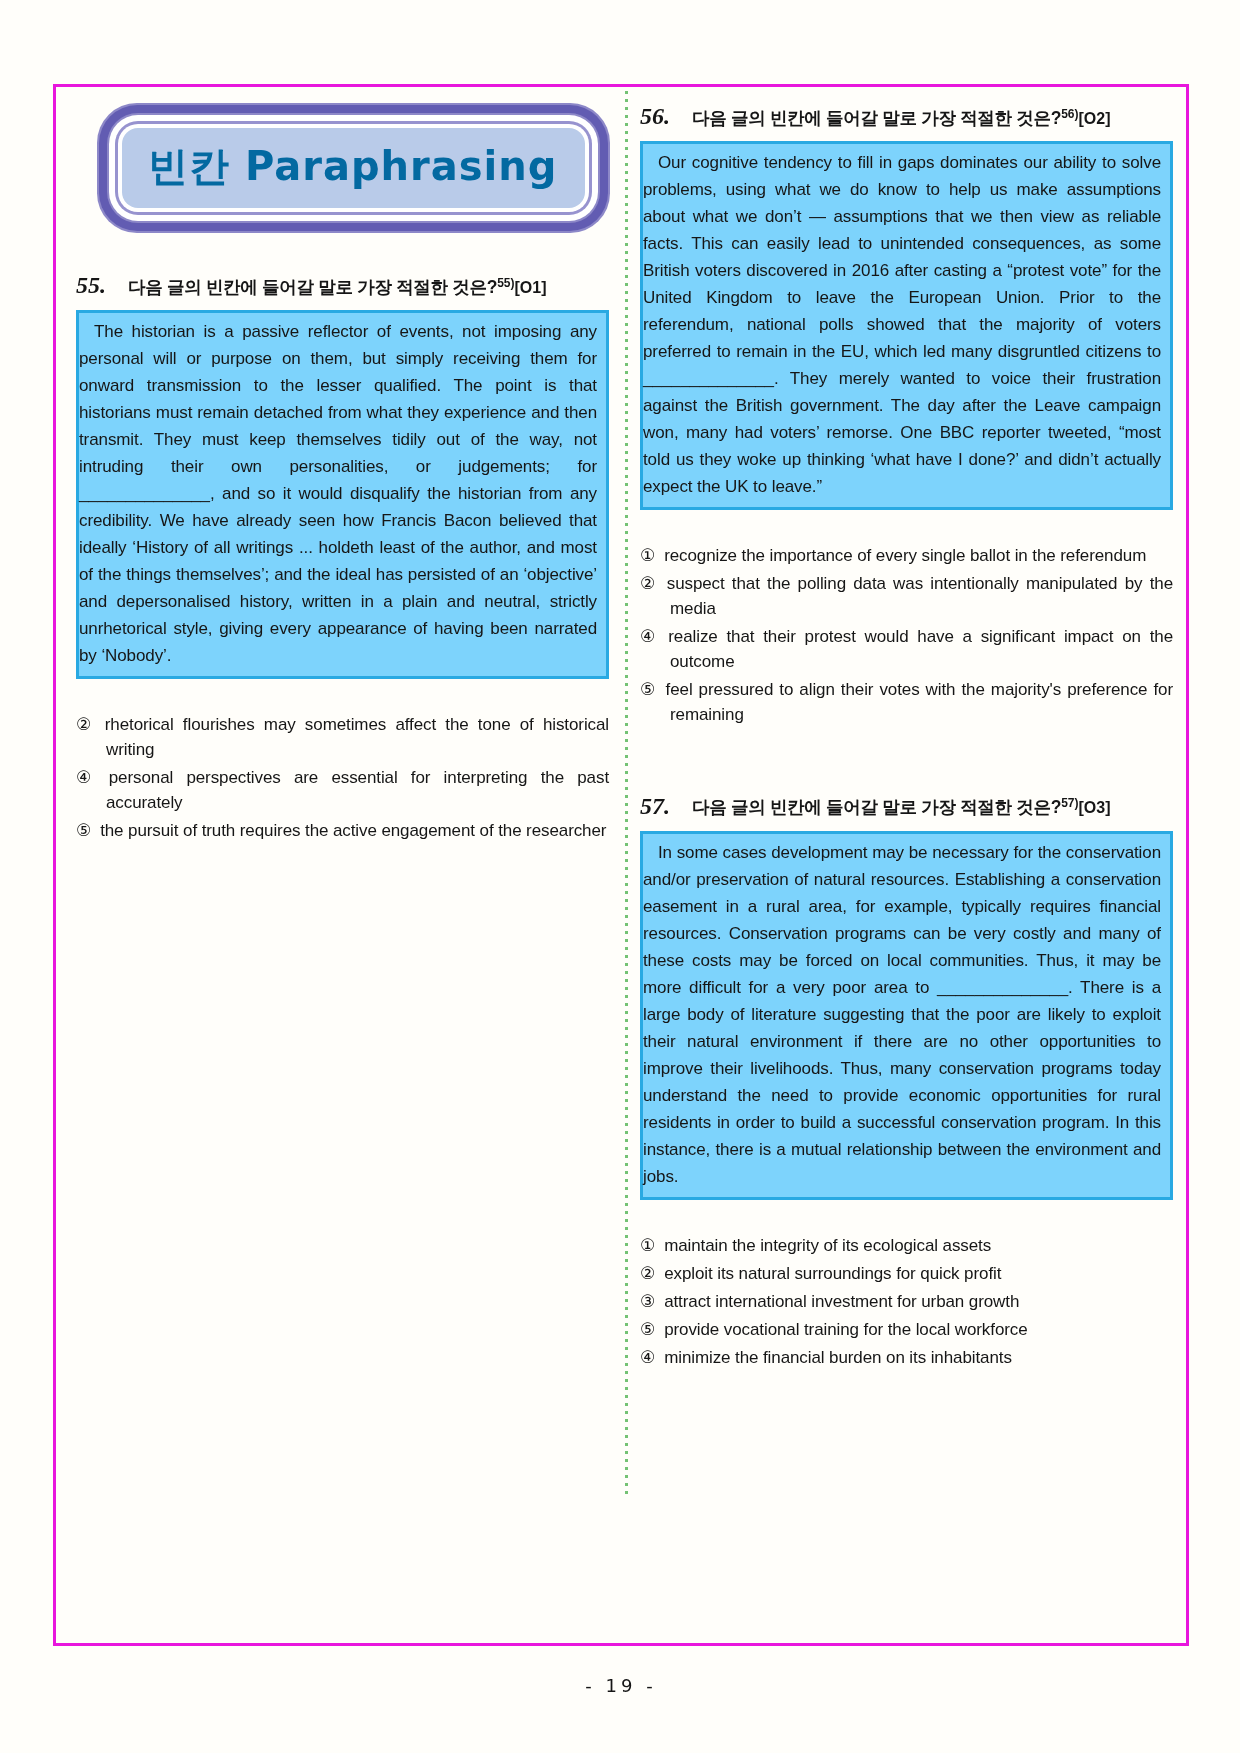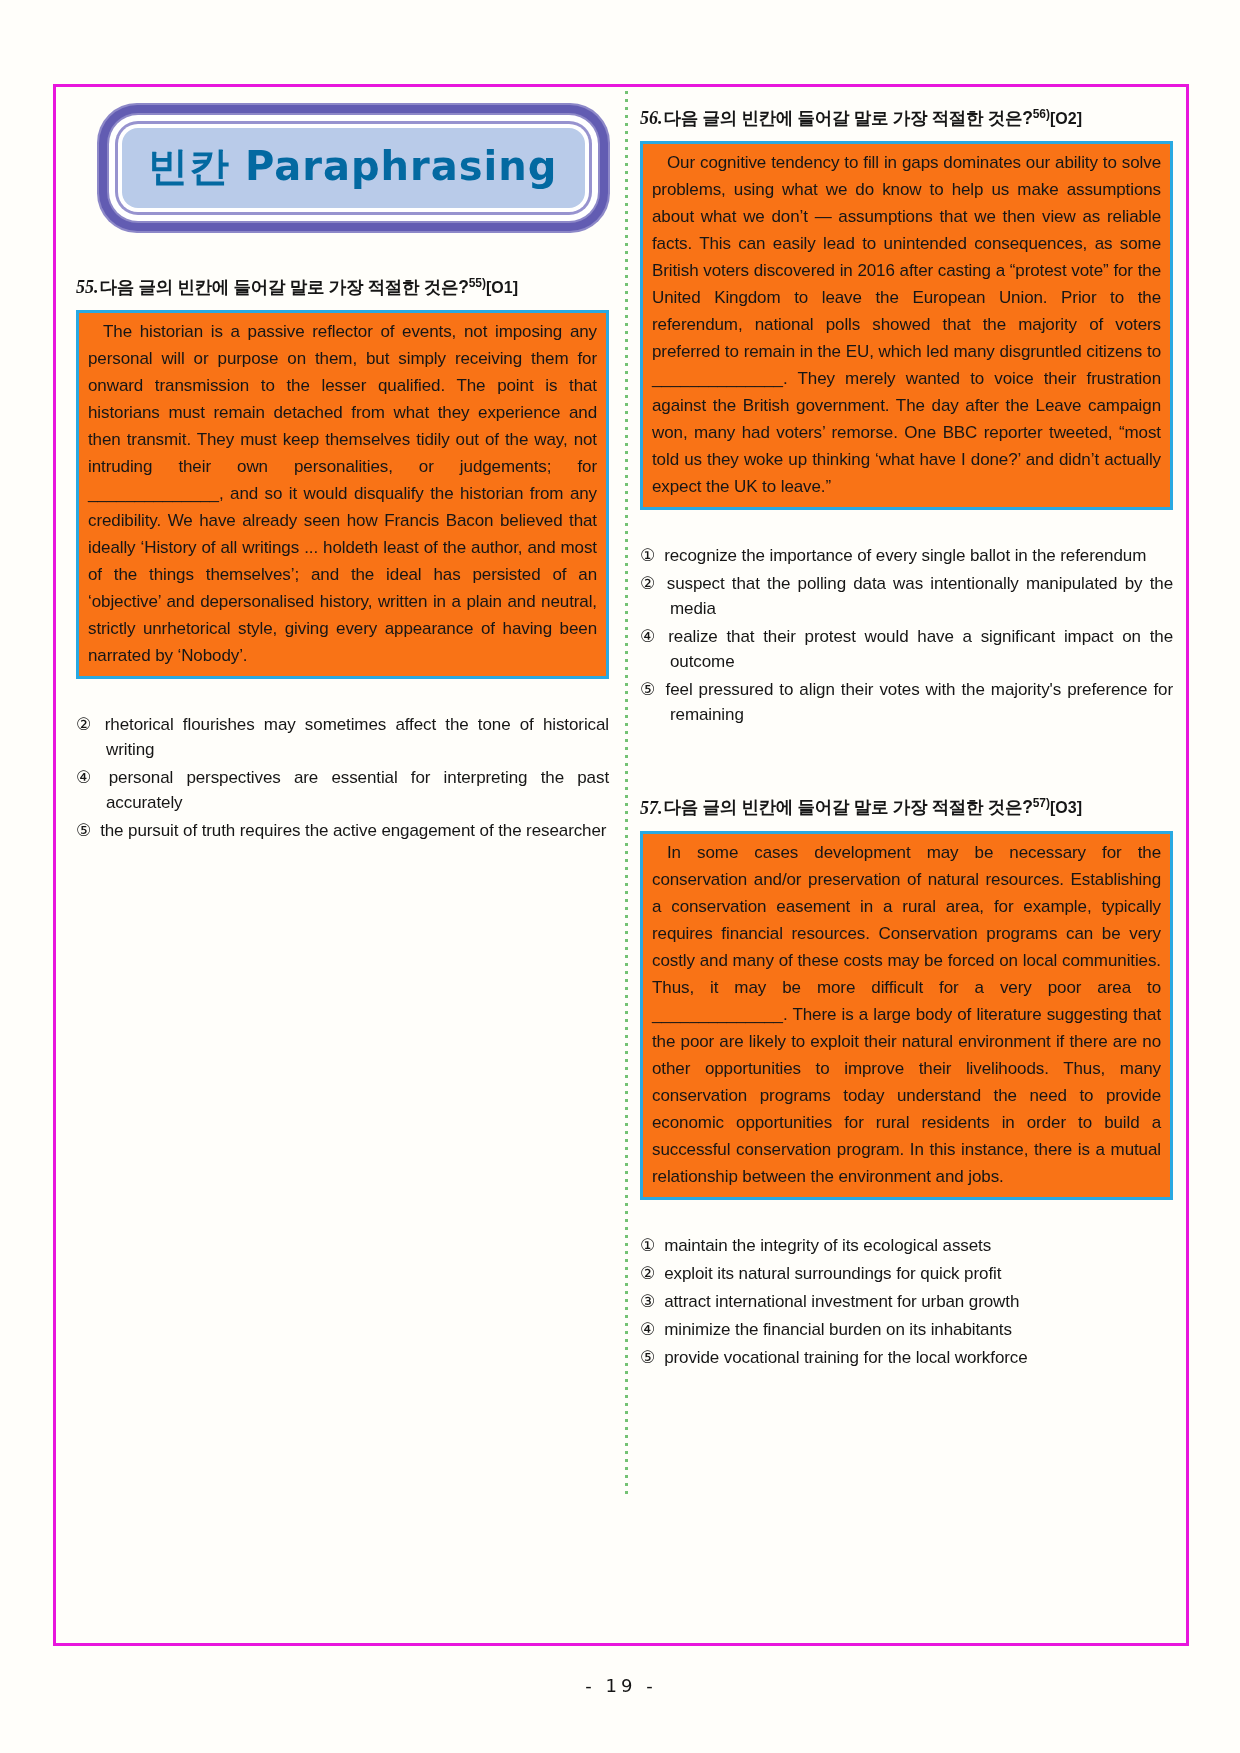--- a/index.html
+++ b/index.html
@@ -53,33 +53,33 @@
       0 0 0 23px #625cb2,
       0 0 0 25px #8d88c8;
   }
 
   
   .q-header { line-height: 26px; margin: 0 0 9px 0; }
   .q-num {
     font-family: "Liberation Serif", "DejaVu Serif", serif;
     font-style: italic;
     font-weight: bold;
-    font-size: 18px;
-    margin-right: 1px;
+    font-size: 24px;
+    margin-right: 22px;
   }
   .q-prompt { font-weight: bold; font-size: 17.5px; letter-spacing: -0.3px; }
   .q-ref { font-size: 12px; font-weight: bold; }
   .q-tag { font-size: 16px; font-weight: 600; }
 
   
   .passage-box {
     border: 3px solid #29a9e2;
     box-sizing: border-box;
-    padding: 5px 9px 7px 9px;
-    background: #f97316;
+    padding: 5px 9px 7px 0;
+    background: #7dd3fc;
   }
   .passage {
     margin: 0;
     font-size: 17px;
     line-height: 27px;
     text-align: justify;
     text-indent: 15px;
     letter-spacing: -0.1px;
   }
 
@@ -160,22 +160,22 @@
         <div class="q-header">
           <span class="q-num">57.</span><span class="q-prompt">다음 글의 빈칸에 들어갈 말로 가장 적절한 것은?</span><sup class="q-ref">57)</sup><span class="q-tag">[O3]</span>
         </div>
         <div class="passage-box">
           <p class="passage">In some cases development may be necessary for the conservation and/or preservation of natural resources. Establishing a conservation easement in a rural area, for example, typically requires financial resources. Conservation programs can be very costly and many of these costs may be forced on local communities. Thus, it may be more difficult for a very poor area to ______________. There is a large body of literature suggesting that the poor are likely to exploit their natural environment if there are no other opportunities to improve their livelihoods. Thus, many conservation programs today understand the need to provide economic opportunities for rural residents in order to build a successful conservation program. In this instance, there is a mutual relationship between the environment and jobs.</p>
         </div>
         <div class="options">
           <p class="opt"><span class="marker">①</span><span>maintain the integrity of its ecological assets</span></p>
           <p class="opt"><span class="marker">②</span><span>exploit its natural surroundings for quick profit</span></p>
           <p class="opt"><span class="marker">③</span><span>attract international investment for urban growth</span></p>
+          <p class="opt"><span class="marker">⑤</span><span>provide vocational training for the local workforce</span></p>
           <p class="opt"><span class="marker">④</span><span>minimize the financial burden on its inhabitants</span></p>
-          <p class="opt"><span class="marker">⑤</span><span>provide vocational training for the local workforce</span></p>
         </div>
       </section>
     </div>
 
   </div>
 
   <div class="page-number">- 19 -</div>
 </div>
 
 </body></html>

